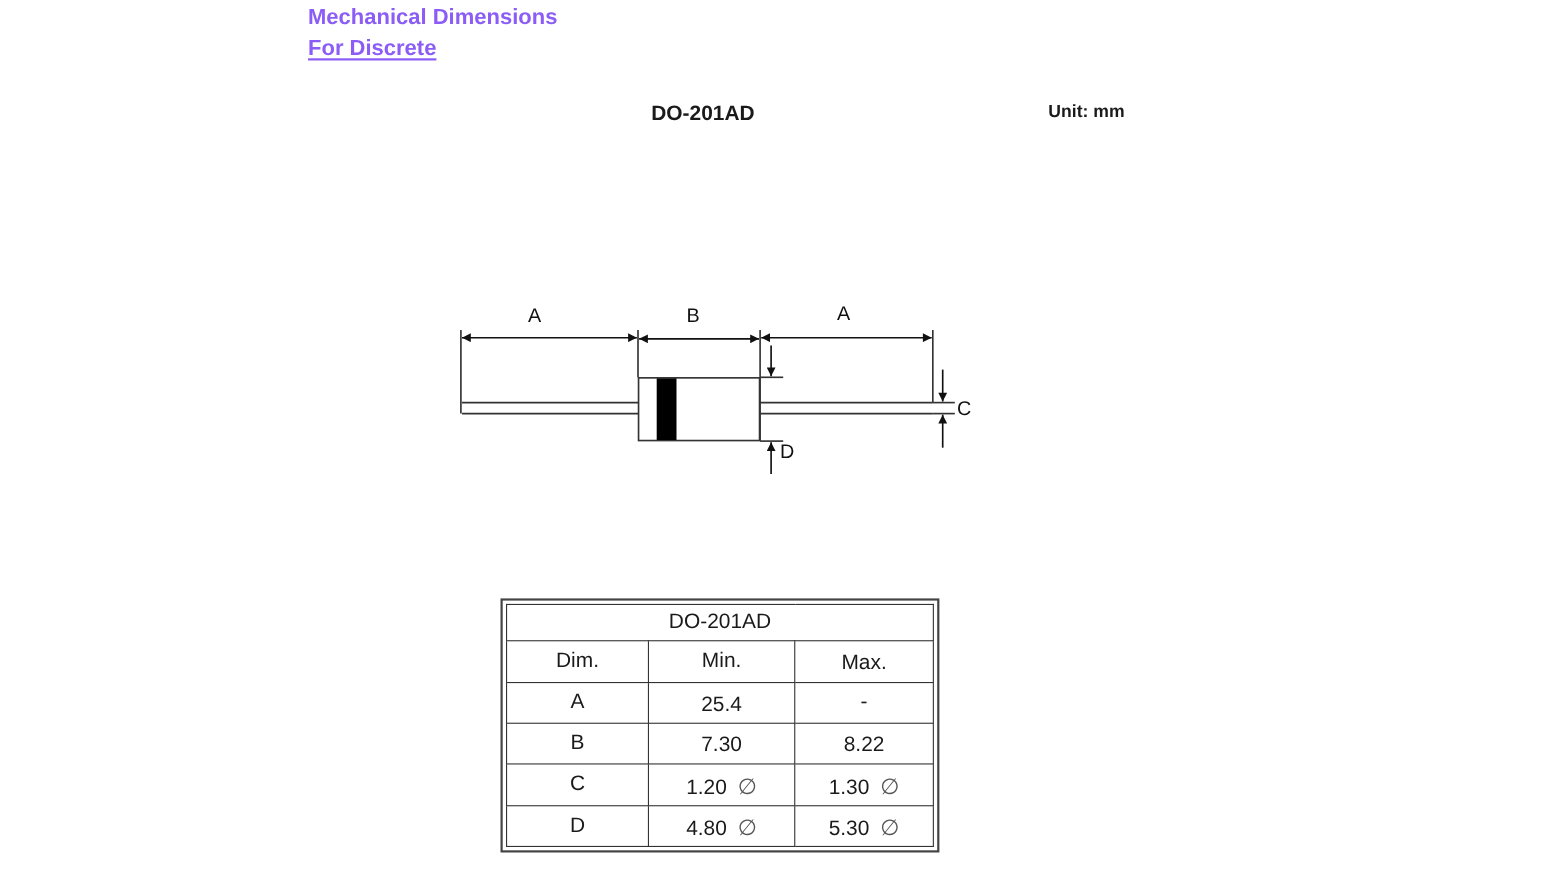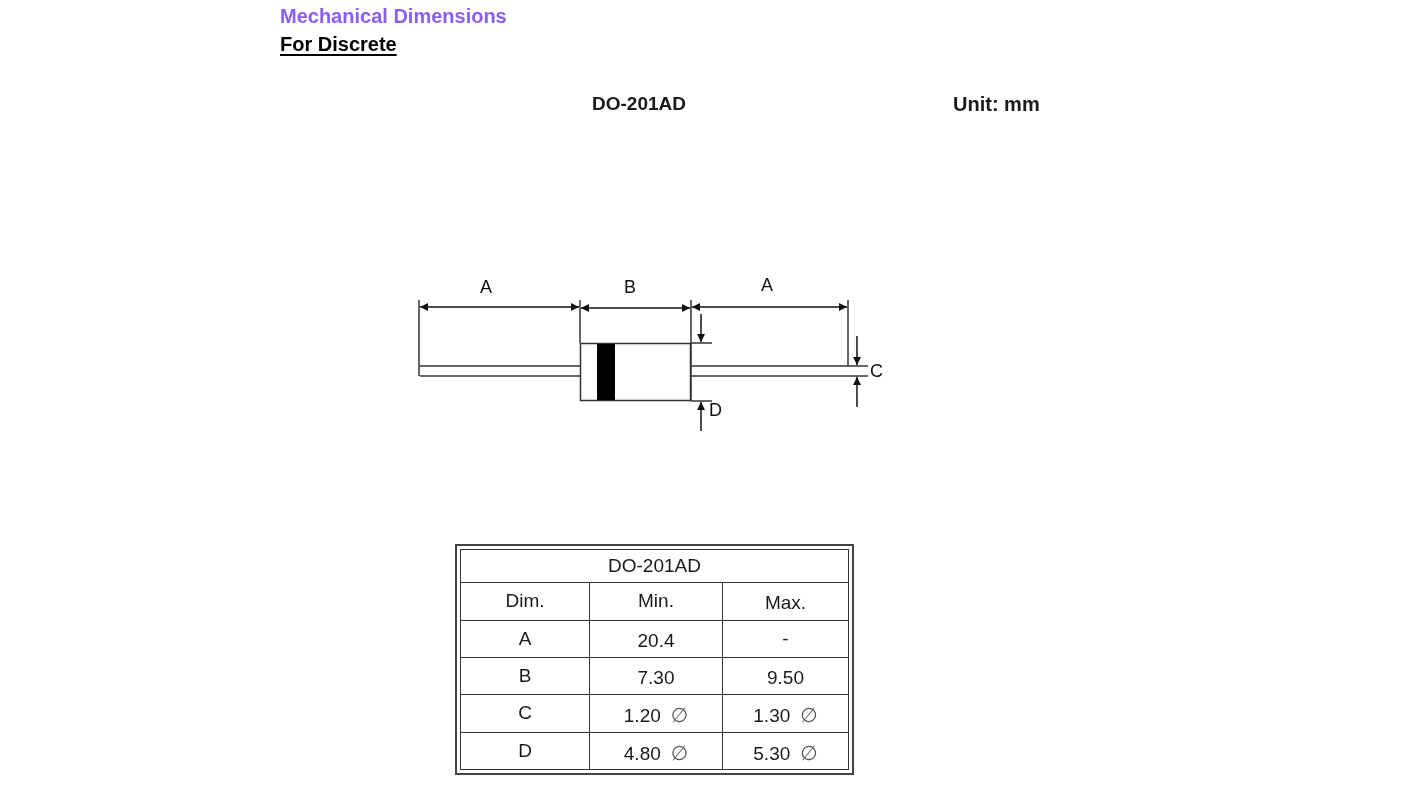--- a/index.html
+++ b/index.html
@@ -23,39 +23,39 @@
       font-weight: bold;
       color: #8b5cf6;
       line-height: 22px;
     }
     .sublink {
       position: absolute;
       left: 280px;
       top: 33px;
       font-size: 20px;
       font-weight: bold;
-      color: #000000;
+      color: #8b5cf6;
       text-decoration: underline;
       text-underline-offset: 3px;
       line-height: 22px;
       cursor: pointer;
     }
     .pkg-title {
       position: absolute;
       left: 592px;
       top: 93px;
       font-size: 19px;
       font-weight: bold;
       color: #1a1a1a;
     }
     .unit-label {
       position: absolute;
       left: 953px;
       top: 93px;
-      font-size: 20px;
+      font-size: 16px;
       font-weight: bold;
       color: #1a1a1a;
     }
     .diagram {
       position: absolute;
       left: 0;
       top: 0;
     }
     .diagram text {
       font-family: "Liberation Sans", sans-serif;
@@ -166,27 +166,27 @@
         <tr>
       <td colspan="3">DO-201AD</td>
     </tr>
     <tr>
       <td class="c-dim">Dim.</td>
       <td class="c-min">Min.</td>
       <td style="padding-top:4px;">Max.</td>
     </tr>
     <tr>
       <td>A</td>
-      <td style="padding-top:4px;"><span>20.4</span></td>
+      <td style="padding-top:4px;"><span>25.4</span></td>
       <td><span>-</span></td>
     </tr>
     <tr>
       <td>B</td>
       <td style="padding-top:4px;text-align:center;"><span>7.30</span></td>
-      <td style="padding-top:4px;"><span>9.50</span></td>
+      <td style="padding-top:4px;"><span>8.22</span></td>
     </tr>
     <tr>
       <td>C</td>
       <td style="padding-top:4px;">
         <span>1.20</span><span class="phi">∅</span>
       </td>
       <td style="padding-top:4px;">
         <span>1.30</span><span class="phi">∅</span>
       </td>
     </tr>

